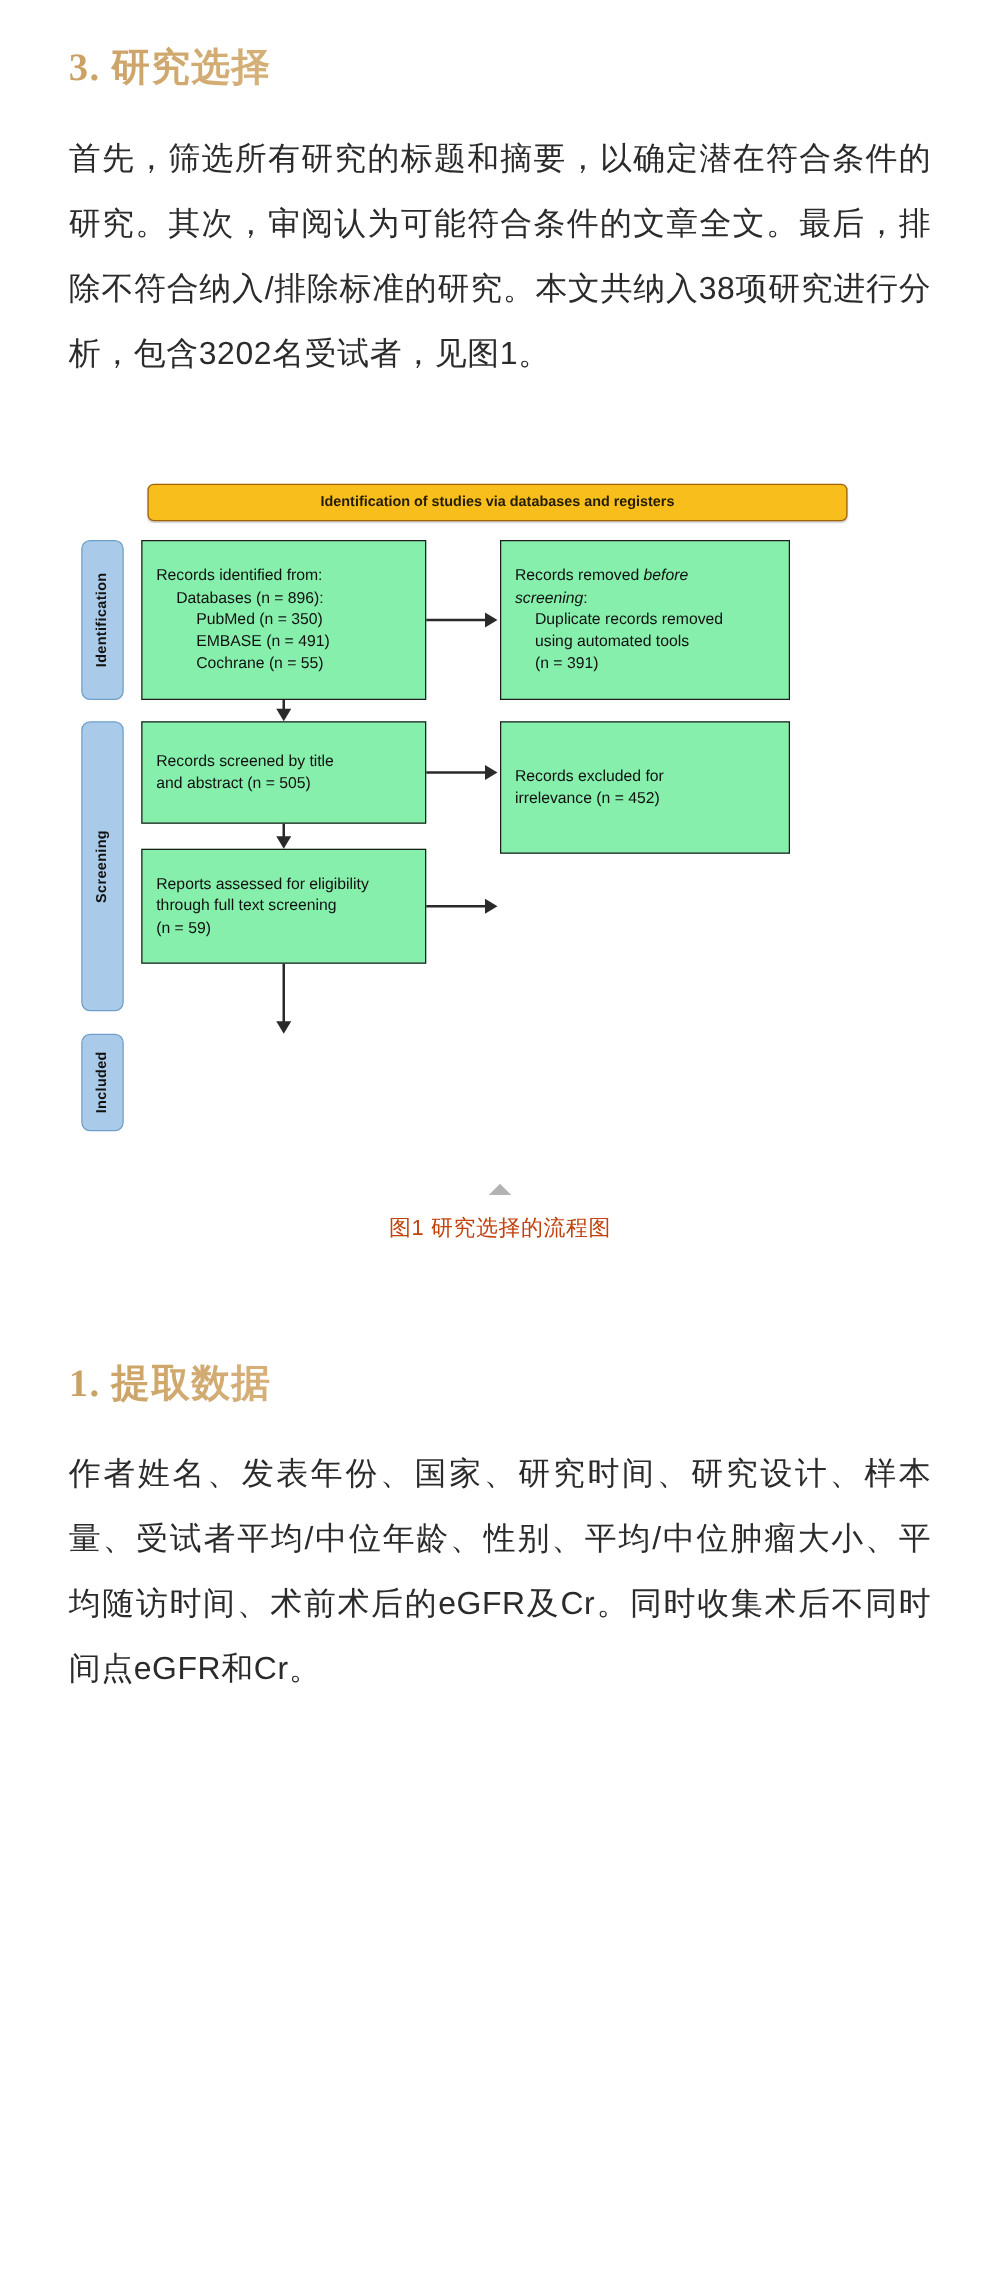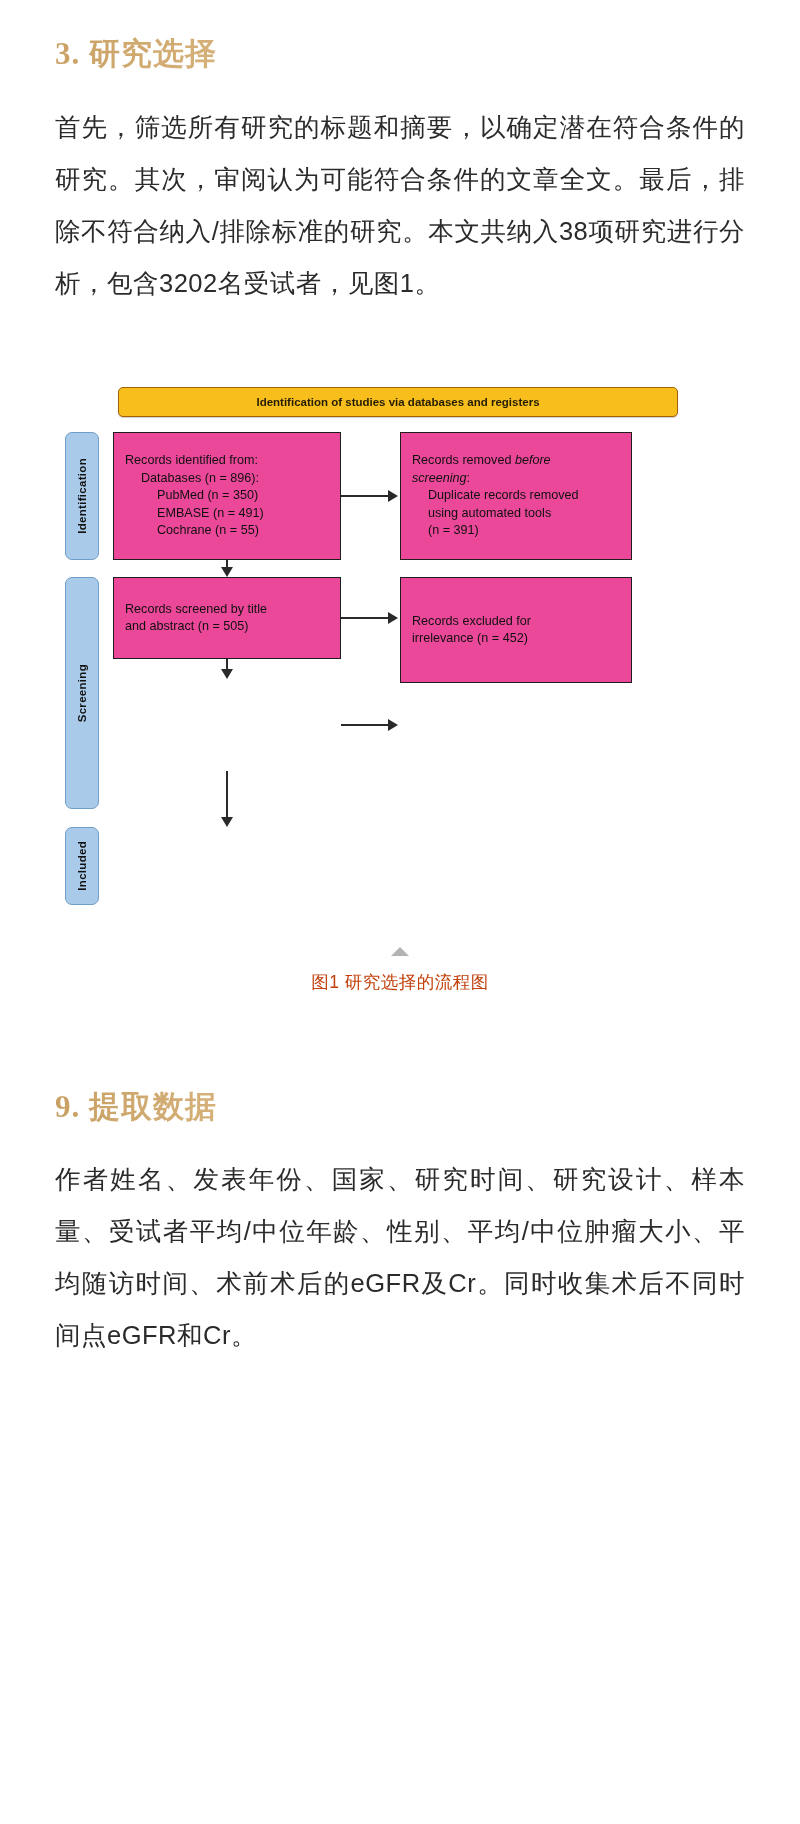--- a/index.html
+++ b/index.html
@@ -81,21 +81,21 @@
     color: #121212;
     letter-spacing: .3px;
   }
   .tab-identification { top: 45px;  height: 128px; }
   .tab-screening     { top: 190px; height: 232px; }
   .tab-included      { top: 440px; height: 78px; }
 
   .node {
     position: absolute;
     border: 1.6px solid #1d1d1d;
-    background: #ec4899;
+    background: #86efac;
     font-size: 12.6px;
     line-height: 17.5px;
     color: #101010;
     padding: 10px 11px;
     display: flex;
     align-items: center;
   }
   .node .inner { width: 100%; }
   .ind1 { padding-left: 16px; display: block; }
   .ind2 { padding-left: 32px; display: block; }
@@ -208,20 +208,27 @@
         </div>
       </div>
 
       <div class="node n-excluded1">
         <div class="inner">
           <span>Records excluded for</span><br>
           <span>irrelevance (n = 452)</span>
         </div>
       </div>
 
+      <div class="node n-eligible">
+        <div class="inner">
+          <span>Reports assessed for eligibility</span><br>
+          <span>through full text screening</span><br>
+          <span>(n = 59)</span>
+        </div>
+      </div>
 
 
 
       <div class="line h c1-h"></div>
       <div class="arrow-r c1-a"></div>
       <div class="line h c2-h"></div>
       <div class="arrow-r c2-a"></div>
       <div class="line h c3-h"></div>
       <div class="arrow-r c3-a"></div>
 
@@ -232,18 +239,18 @@
       <div class="line v v3"></div>
       <div class="arrow-d v3-a"></div>
 
     </div>
 
     <div class="caption-marker"></div>
     <div class="figure-caption">图1 研究选择的流程图</div>
   </div>
 
   <div class="sec4-wrap">
-    <h2 class="section-heading h-4">9. 提取数据</h2>
+    <h2 class="section-heading h-4">1. 提取数据</h2>
 
     <p class="body-text p-after-h4">作者姓名、发表年份、国家、研究时间、研究设计、样本量、受试者平均/中位年龄、性别、平均/中位肿瘤大小、平均随访时间、术前术后的eGFR及Cr。同时收集术后不同时间点eGFR和Cr。</p>
   </div>
 
 </div>
 
 </body></html>

